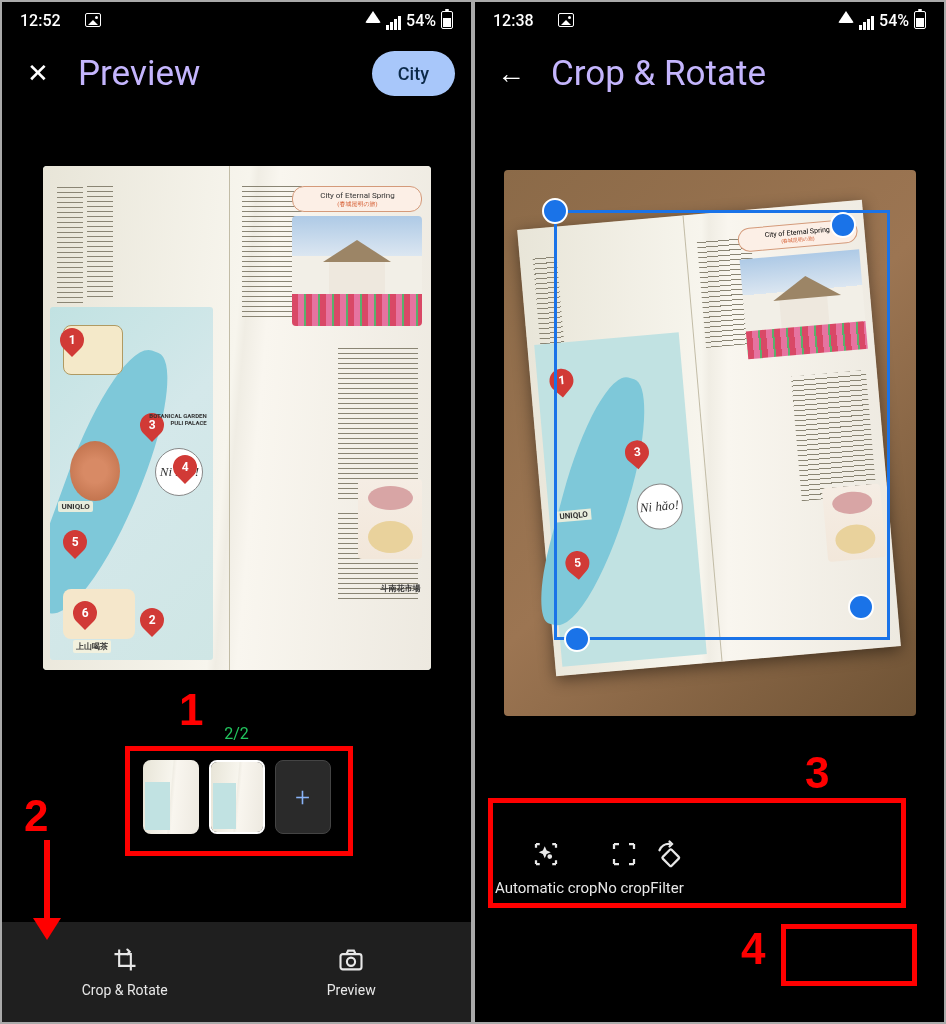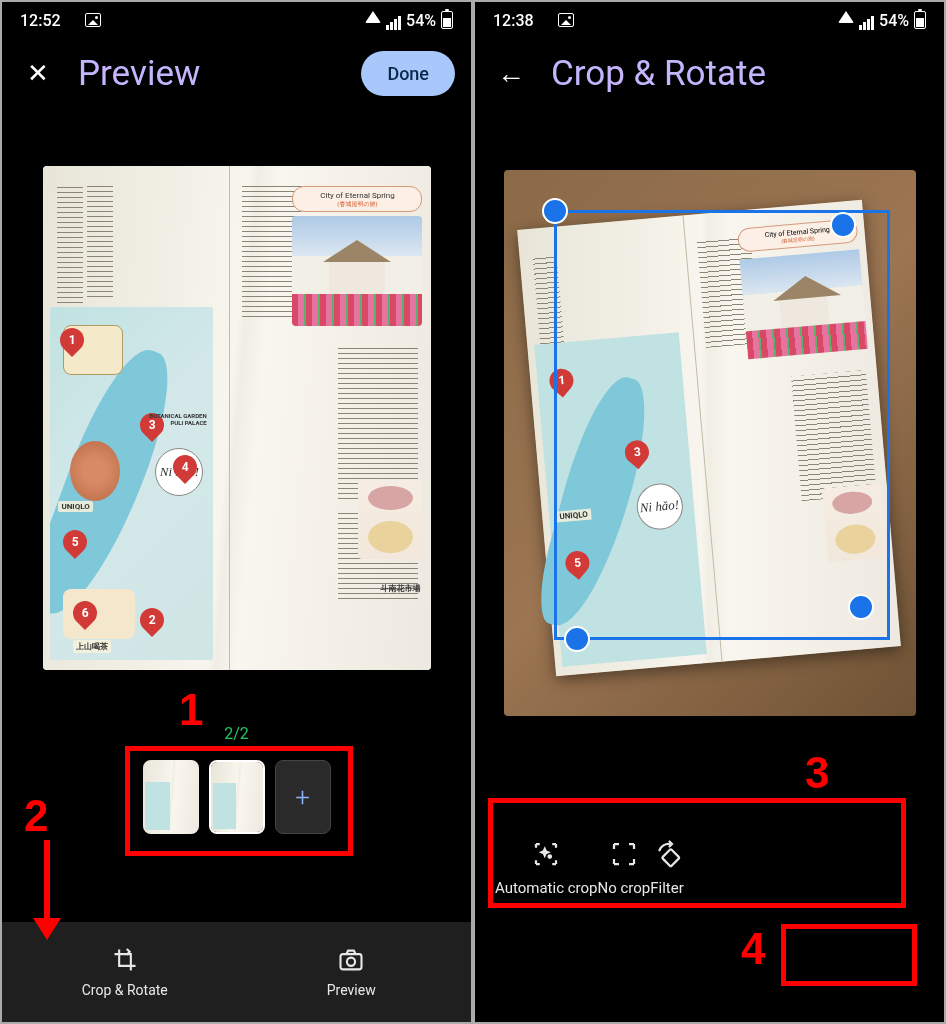--- a/index.html
+++ b/index.html
@@ -98,21 +98,21 @@
       <span>54%</span>
       <span class="batt-icon"></span>
     </div>
   </div>
 
   <div class="appbar">
     <div class="close-btn">
           <span class="close-x">✕</span>
         </div>
     <div class="app-title">Preview</div>
-    <div class="done-btn">Done</div>
+    <div class="done-btn">City</div>
   </div>
 
   <div class="content">
     <div class="preview-image">
       <div class="book-render">
         <div class="left-page">
           <div class="text-block" style="left:8%;top:4%;width:14%;height:34%"></div>
           <div class="text-block" style="left:24%;top:4%;width:14%;height:22%"></div>
         </div>
         <div class="illustration">

